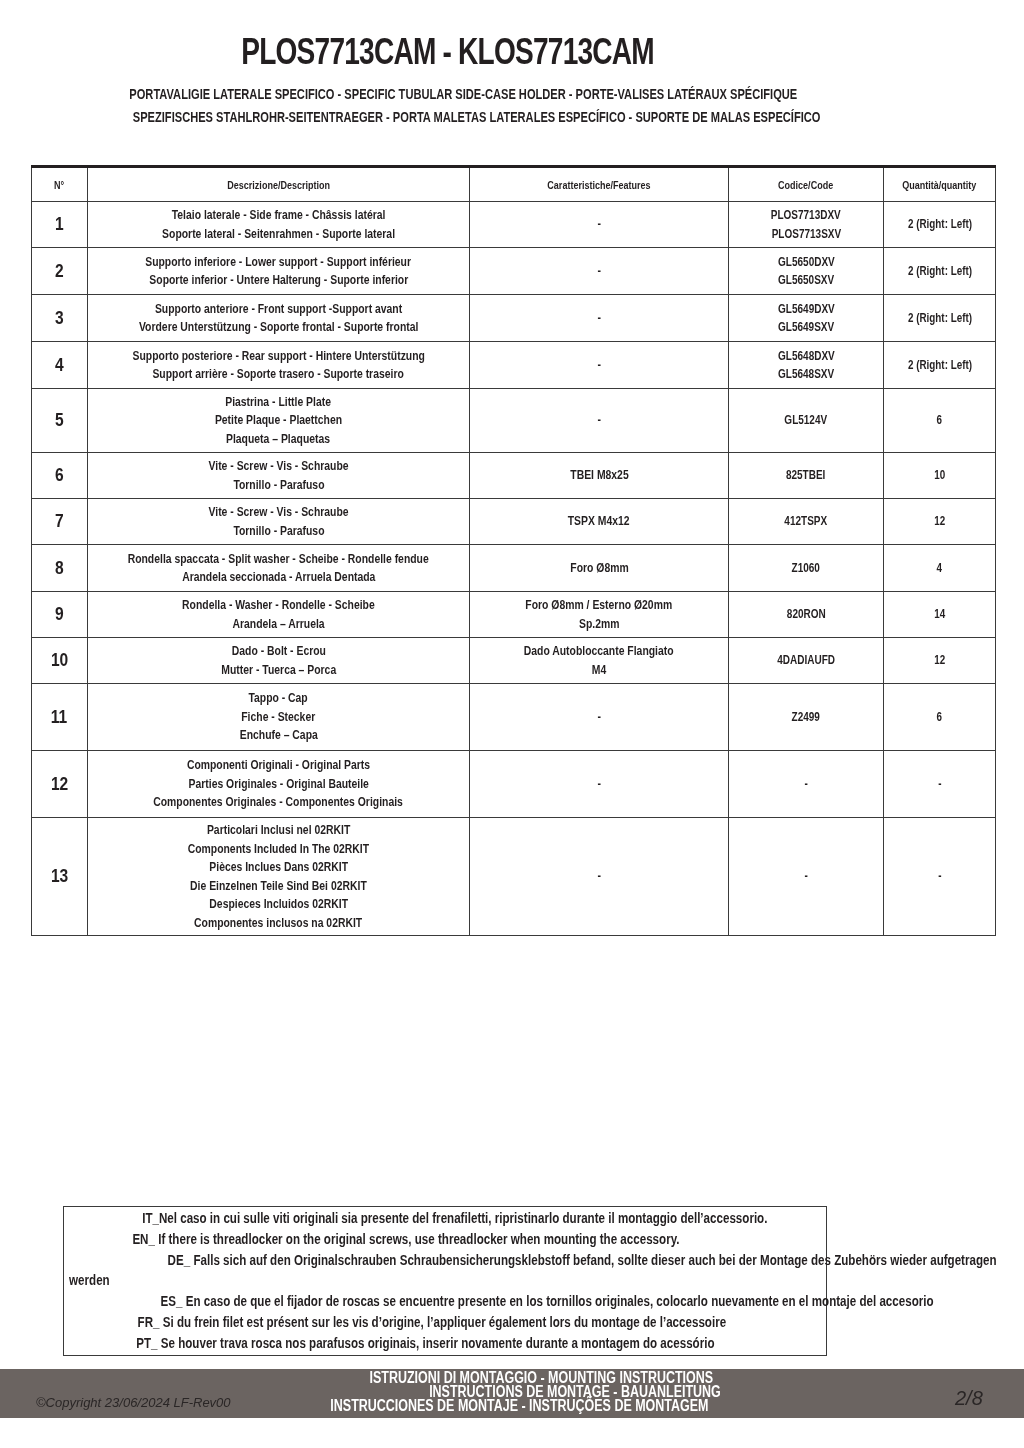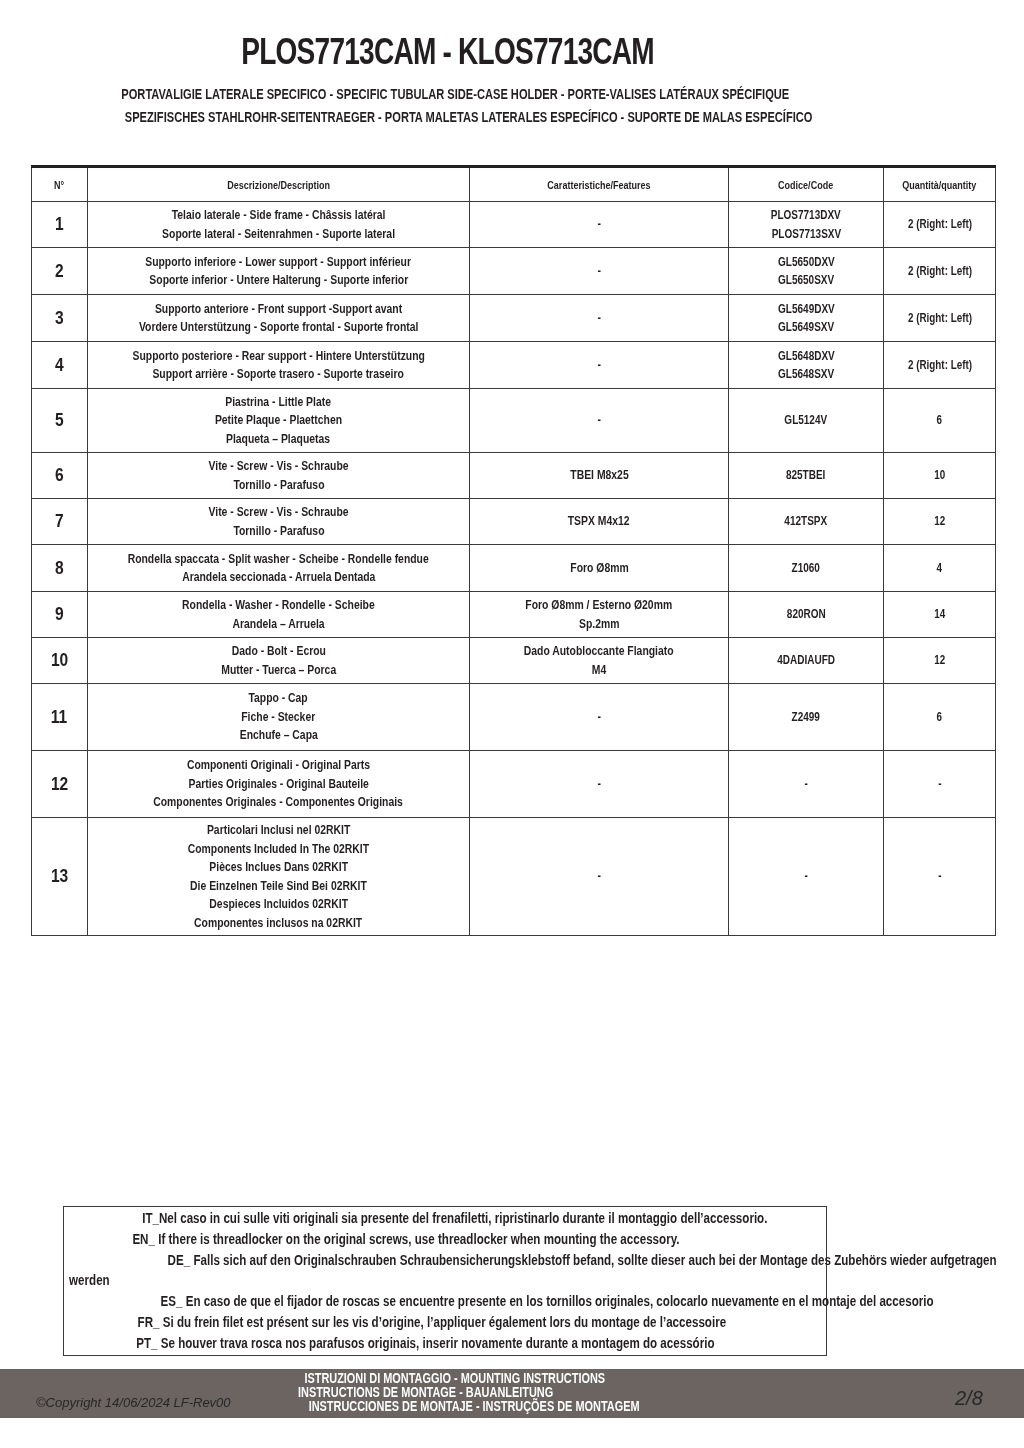--- a/index.html
+++ b/index.html
@@ -1,21 +1,21 @@
 <!DOCTYPE html>
 <html><head>
 <meta charset="utf-8">
 <style>
   html, body { margin:0; padding:0; background:#ffffff; }
   body { width:1024px; height:1448px; position:relative; overflow:hidden;
          font-family:"Liberation Sans", "DejaVu Sans", sans-serif; color:#231f20; }
   #title { position:absolute; left:0; top:30px; width:896px; text-align:center;
            font-size:36px; font-weight:bold; letter-spacing:-1px; line-height:44px; }
   #title span { display:inline-block; transform:scaleX(0.78); }
-  .subtitle { position:absolute; left:4px; width:848px; text-align:center; font-size:15px;
+  .subtitle { position:absolute; left:12px; width:848px; text-align:center; font-size:15px;
               font-weight:bold; line-height:20px; white-space:nowrap; }
   .subtitle span { display:inline-block; transform:scaleX(0.74); }
   #sub1 { top:84px; }
   #sub2 { top:107px; }
 
   #parts-table { position:absolute; left:31px; top:165px; width:964px; border-collapse:collapse;
                  table-layout:fixed; border-top:3px solid #231f20; }
   #parts-table td, #parts-table th { border:1.5px solid #3a3a3a; text-align:center; vertical-align:middle;
                  padding:0; font-weight:bold; }
   #parts-table th { height:33px; font-size:11px; }
@@ -29,22 +29,22 @@
 
   #notes-box { position:absolute; left:63px; top:1206px; width:764px; height:150px;
                border:1.5px solid #3a3a3a; box-sizing:border-box; text-align:left;
                font-weight:bold; font-size:14.5px; line-height:20.8px; padding-top:1px; }
   #notes-box div { white-space:nowrap; }
   #notes-box span { display:inline-block; transform:scaleX(0.8); }
 
   #footer-bar { position:absolute; left:0; top:1369px; width:1024px; height:49px; background:#6b6461; }
   #copyright { position:absolute; left:36px; top:26px; font-size:13px; font-style:italic;
                color:#2a2626; white-space:nowrap; }
-  #footer-center { position:absolute; left:262px; width:500px; top:2px; text-align:left; color:#ffffff;
-                   font-weight:bold; font-size:14px; line-height:14px; }
+  #footer-center { position:absolute; left:262px; width:500px; top:2px; text-align:right; color:#ffffff;
+                   font-weight:bold; font-size:16px; line-height:14px; }
   #footer-center div { white-space:nowrap; }
   #footer-center span { display:inline-block; transform:scaleX(0.78); }
   #page-num { position:absolute; left:955px; top:18px; font-size:20px; font-style:italic; color:#2a2626; }
 </style>
 </head>
 <body>
 
 <div id="title"><span>PLOS7713CAM - KLOS7713CAM</span></div>
 <div id="sub1" class="subtitle"><span>PORTAVALIGIE LATERALE SPECIFICO  -  SPECIFIC TUBULAR SIDE-CASE HOLDER  - PORTE-VALISES LATÉRAUX SPÉCIFIQUE</span></div>
 <div id="sub2" class="subtitle"><span>SPEZIFISCHES STAHLROHR-SEITENTRAEGER - PORTA MALETAS LATERALES ESPECÍFICO - SUPORTE DE MALAS ESPECÍFICO</span></div>
@@ -269,20 +269,20 @@
   <div><span>IT_Nel caso in cui sulle viti originali sia presente del frenafiletti, ripristinarlo durante il montaggio dell’accessorio.</span></div>
   <div><span>EN_ If there is threadlocker on the original screws, use threadlocker when mounting the accessory.</span></div>
   <div><span>DE_ Falls sich auf den Originalschrauben Schraubensicherungsklebstoff befand, sollte dieser auch bei der Montage des Zubehörs wieder aufgetragen</span></div>
   <div><span>werden</span></div>
   <div><span>ES_ En caso de que el fijador de roscas se encuentre presente en los tornillos originales, colocarlo nuevamente en el montaje del accesorio</span></div>
   <div><span>FR_ Si du frein filet est présent sur les vis d’origine, l’appliquer également lors du montage de l’accessoire</span></div>
   <div><span>PT_ Se houver trava rosca nos parafusos originais, inserir novamente durante a montagem do acessório</span></div>
 </div>
 
 <div id="footer-bar">
-  <div id="copyright">©Copyright 14/06/2024 LF-Rev00</div>
+  <div id="copyright">©Copyright 23/06/2024 LF-Rev00</div>
   <div id="footer-center">
     <div><span>ISTRUZIONI DI MONTAGGIO  -  MOUNTING INSTRUCTIONS</span></div>
     <div><span>INSTRUCTIONS DE MONTAGE - BAUANLEITUNG</span></div>
     <div><span>INSTRUCCIONES DE MONTAJE - INSTRUÇÕES DE MONTAGEM</span></div>
   </div>
   <div id="page-num">2/8</div>
 </div>
 
 </body></html>

